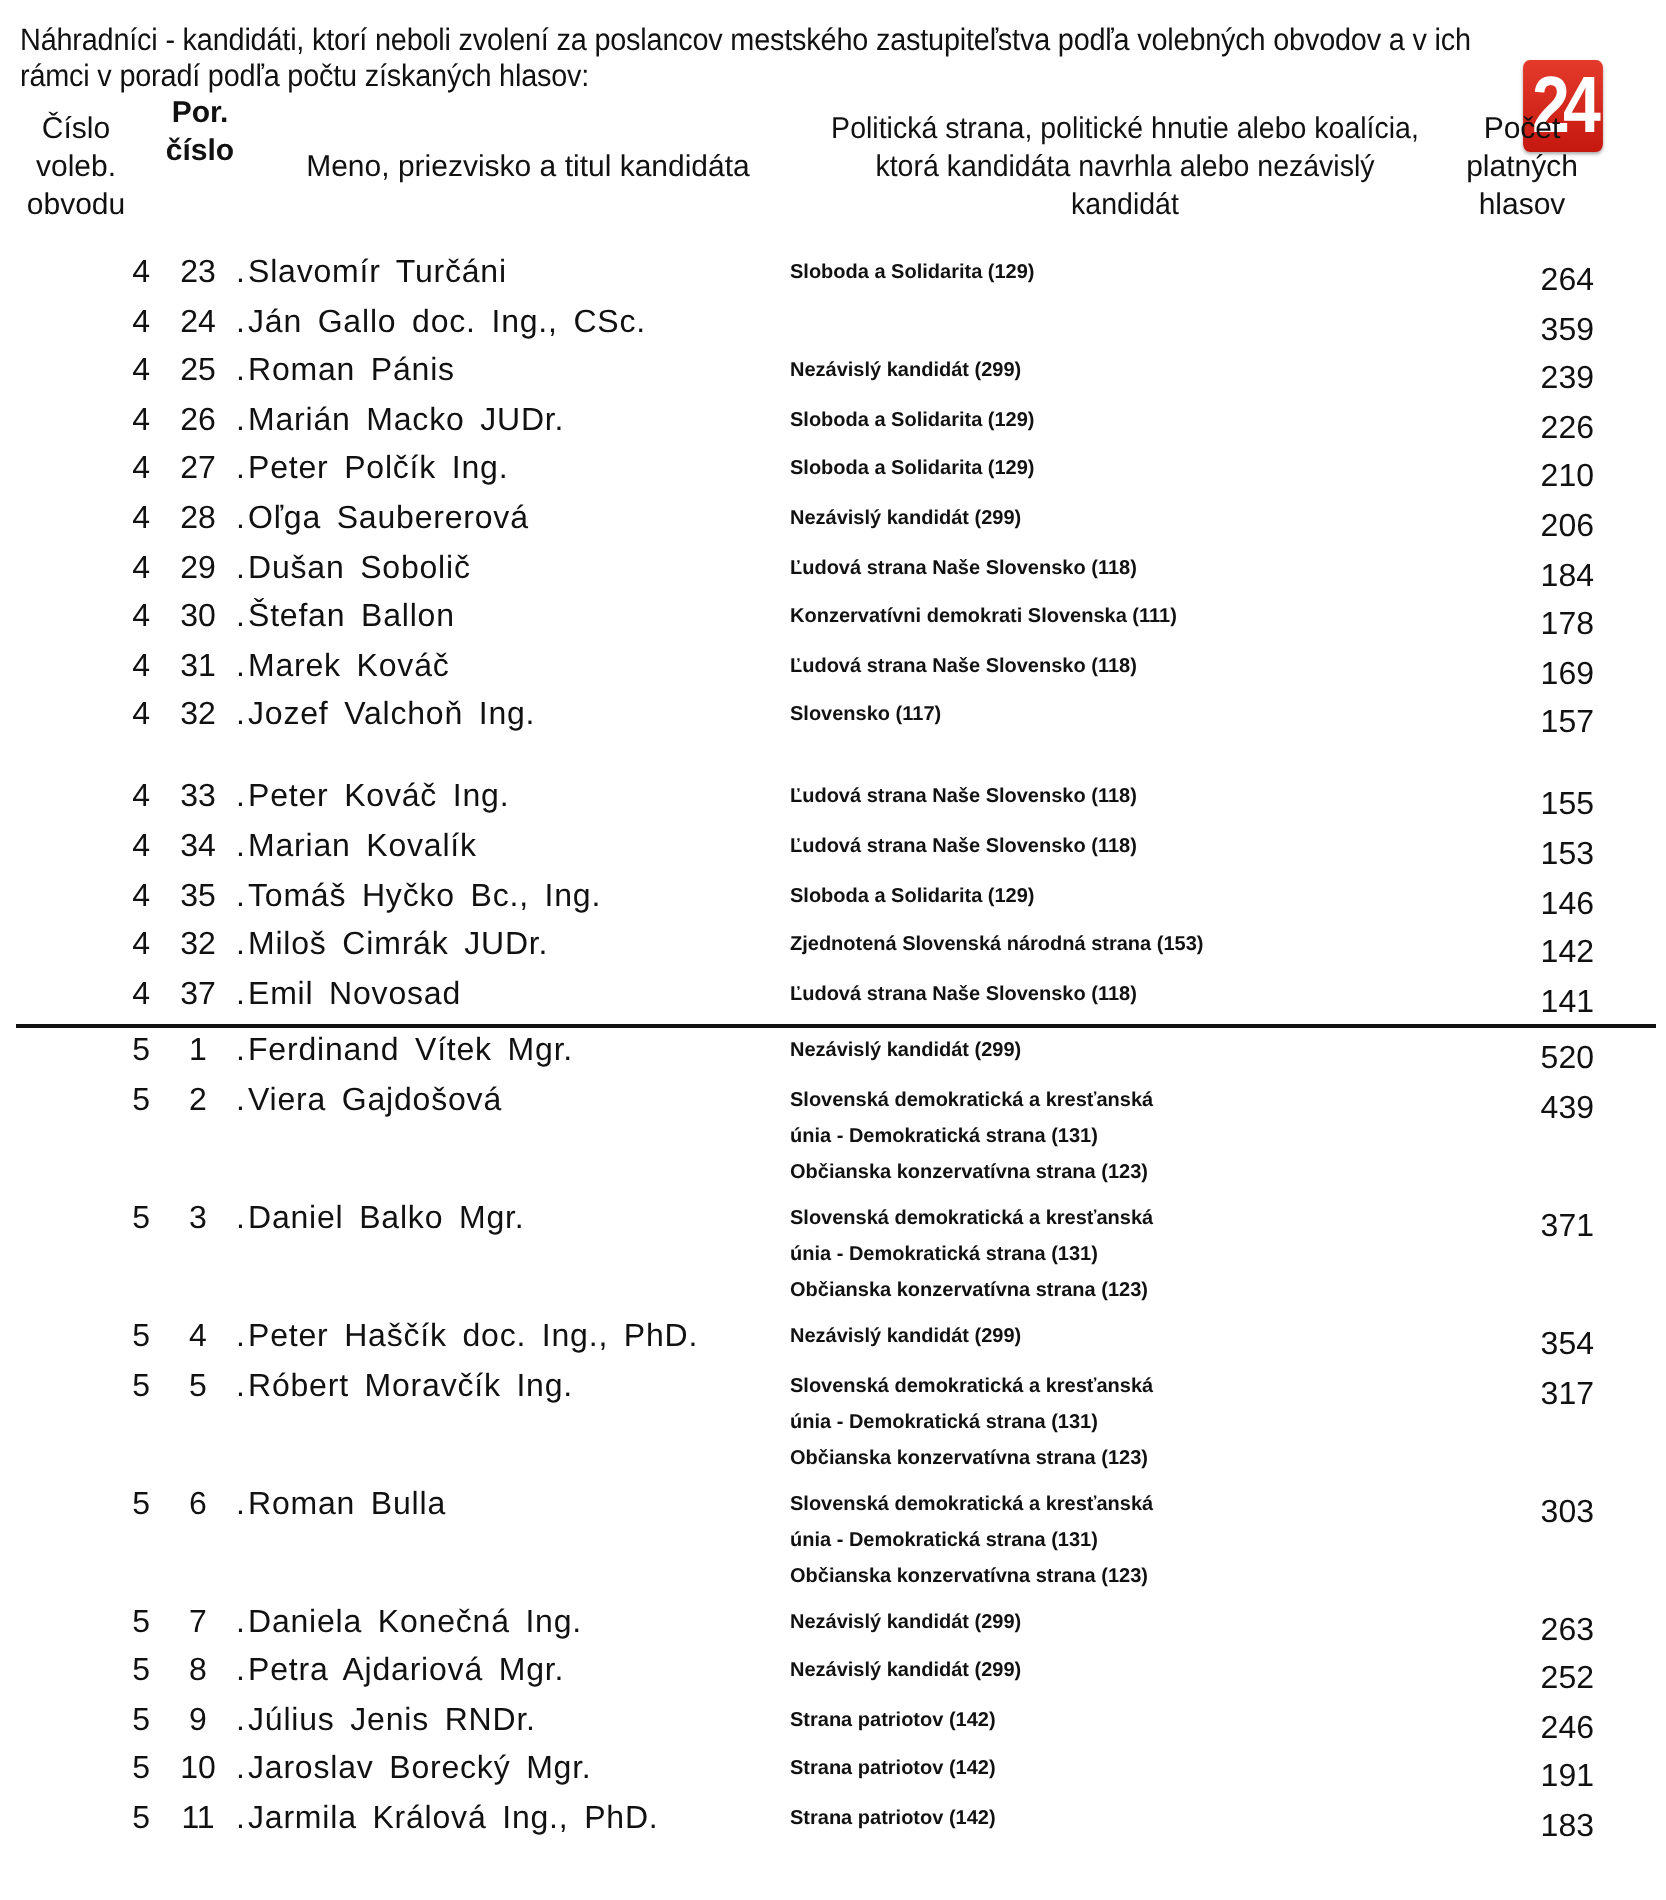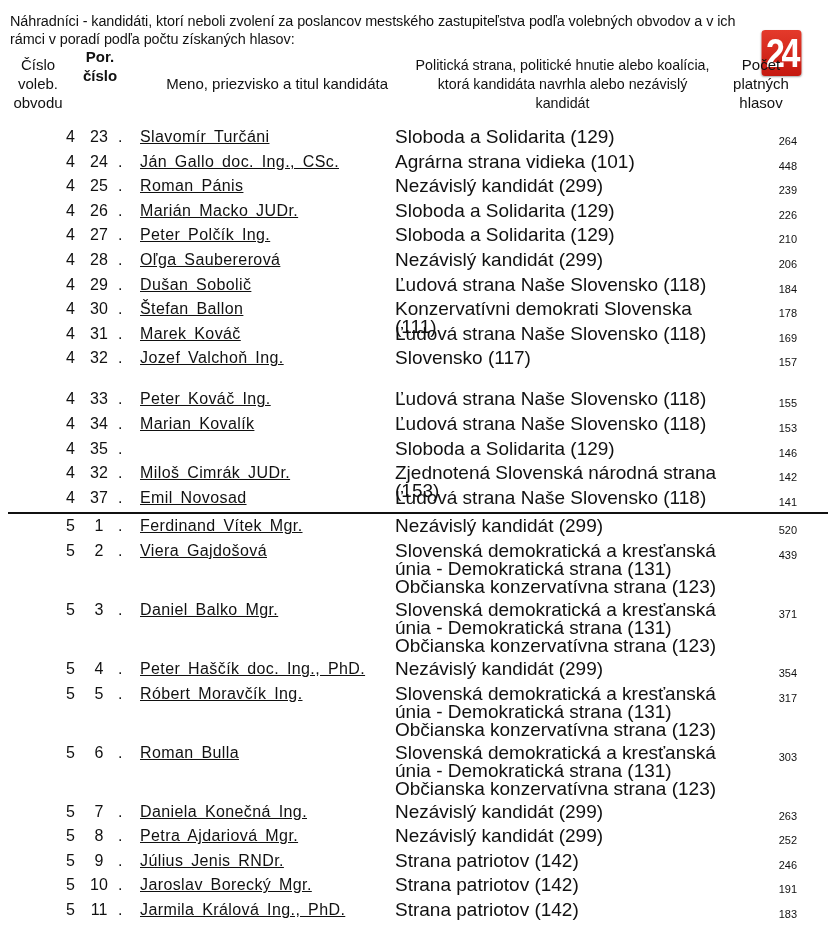--- a/index.html
+++ b/index.html
@@ -8,31 +8,31 @@
       font-family: "Liberation Sans", sans-serif; color: #111;
     }
     .intro {
       position: absolute; left: 10px; top: 12px; width: 815px;
       font-size: 15.5px; line-height: 18px; letter-spacing: -0.1px;
       transform: scaleX(0.93); transform-origin: left top;
     }
     .hdr { position: absolute; font-size: 15px; line-height: 19px; text-align: center; }
     .hdr.c1 { left: 8px; top: 55px; width: 60px; }
     .hdr.c2 { left: 72px; top: 47px; width: 56px; font-weight: bold; }
-    .hdr.c3 { left: 140px; top: 74px; width: 248px; text-align: right; }
+    .hdr.c3 { left: 140px; top: 74px; width: 248px; text-align: center; }
     .hdr.c4 { left: 405px; top: 55px; width: 315px; transform: scaleX(0.95); }
     .hdr.c5 { left: 722px; top: 55px; width: 78px; }
     .rows { position: absolute; left: 0; top: 125px; width: 833px; }
     .row { position: relative; width: 833px; font-size: 16px; line-height: 18px; }
     .row .obv { position: absolute; left: 55px; width: 20px; text-align: right; top: 3px; }
     .row .por { position: absolute; left: 80px; width: 38px; text-align: center; top: 3px; }
     .row .dot { position: absolute; left: 118px; top: 3px; }
-    .row .name { position: absolute; left: 140px; top: 3px; letter-spacing: 0.4px; word-spacing: 3px; text-decoration: underline; }
-    .row .party { position: absolute; left: 395px; top: 3px; width: 340px; font-size: 19px; }
-    .row .votes { position: absolute; left: 740px; width: 57px; text-align: right; top: 7px; font-size: 11px; }
+    .row .name { position: absolute; left: 124px; top: 3px; letter-spacing: 0.4px; word-spacing: 3px; }
+    .row .party { position: absolute; left: 395px; top: 3px; width: 340px; font-size: 10px; font-weight: bold; }
+    .row .votes { position: absolute; left: 740px; width: 57px; text-align: right; top: 7px; font-size: 16px; }
     .party-line { display: block; }
     .separator {
       position: absolute; left: 8px; top: 512px; width: 820px; height: 2px; background: #111;
     }
     .logo {
       position: absolute; left: 758px; top: 30px; width: 47px; height: 46px;
       background: linear-gradient(180deg, #e43a2b 0%, #c5180f 100%);
       border-radius: 4px; box-shadow: 0 1px 2px rgba(0,0,0,0.35);
       color: #fff; font-weight: bold; font-size: 40px; line-height: 46px;
       text-align: center; letter-spacing: -4px; font-family: "Liberation Sans", sans-serif;
@@ -61,24 +61,21 @@
       <span class="party">
         <span class="party-line">Sloboda a Solidarita (129)</span>
       </span>
       <span class="votes">264</span>
     </div>
     <div class="row" style="position: absolute; top: 24.6px; height: 24.6px;">
       <span class="obv">4</span>
       <span class="por">24</span>
       <span class="dot">.</span>
       <span class="name">Ján  Gallo  doc. Ing., CSc.</span>
-      <span class="party">
-        <span class="party-line">Agrárna strana vidieka (101)</span>
-      </span>
-      <span class="votes">448</span>
+      <span class="votes">359</span>
     </div>
     <div class="row" style="position: absolute; top: 49.2px; height: 24.6px;">
       <span class="obv">4</span>
       <span class="por">25</span>
       <span class="dot">.</span>
       <span class="name">Roman  Pánis</span>
       <span class="party">
         <span class="party-line">Nezávislý kandidát (299)</span>
       </span>
       <span class="votes">239</span>
@@ -170,20 +167,21 @@
       <span class="name">Marian  Kovalík</span>
       <span class="party">
         <span class="party-line">Ľudová strana  Naše Slovensko (118)</span>
       </span>
       <span class="votes">153</span>
     </div>
     <div class="row" style="position: absolute; top: 311.6px; height: 24.6px;">
       <span class="obv">4</span>
       <span class="por">35</span>
       <span class="dot">.</span>
+      <span class="name">Tomáš  Hyčko  Bc., Ing.</span>
       <span class="party">
         <span class="party-line">Sloboda a Solidarita (129)</span>
       </span>
       <span class="votes">146</span>
     </div>
     <div class="row" style="position: absolute; top: 336.2px; height: 24.6px;">
       <span class="obv">4</span>
       <span class="por">32</span>
       <span class="dot">.</span>
       <span class="name">Miloš  Cimrák  JUDr.</span>

